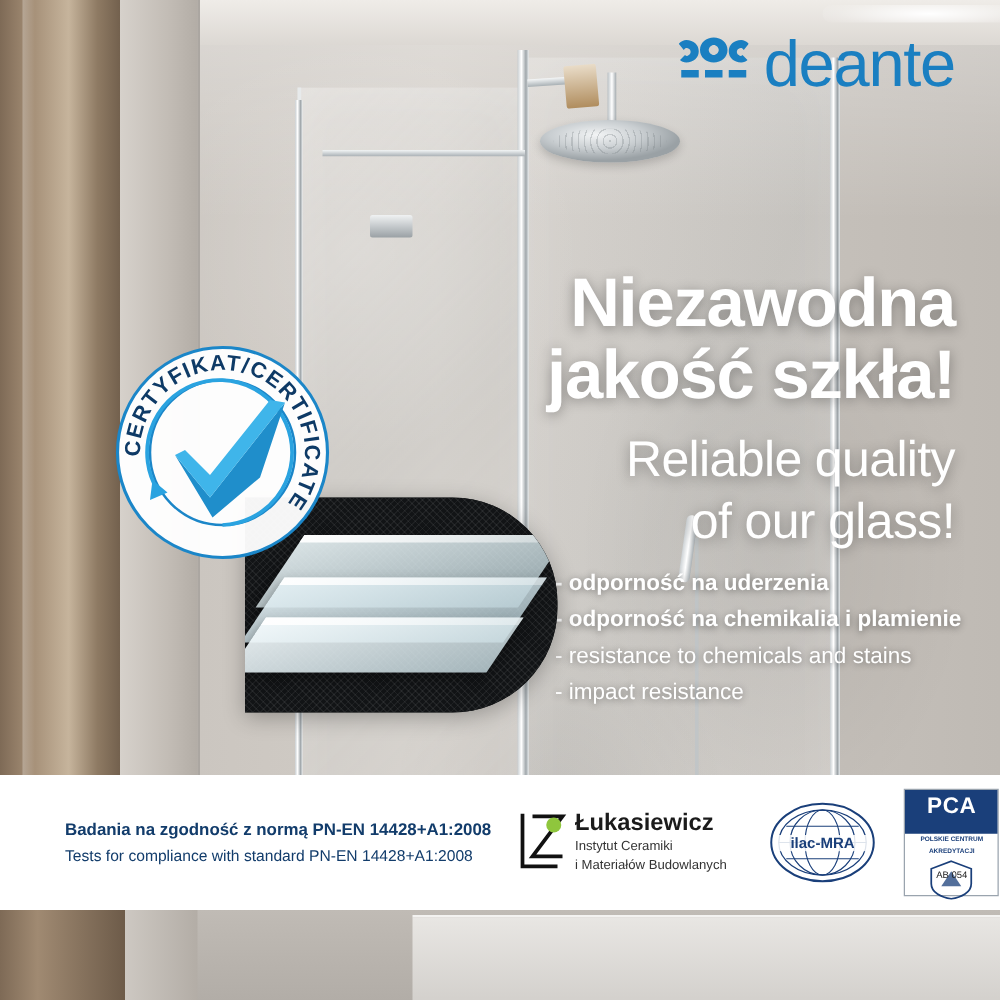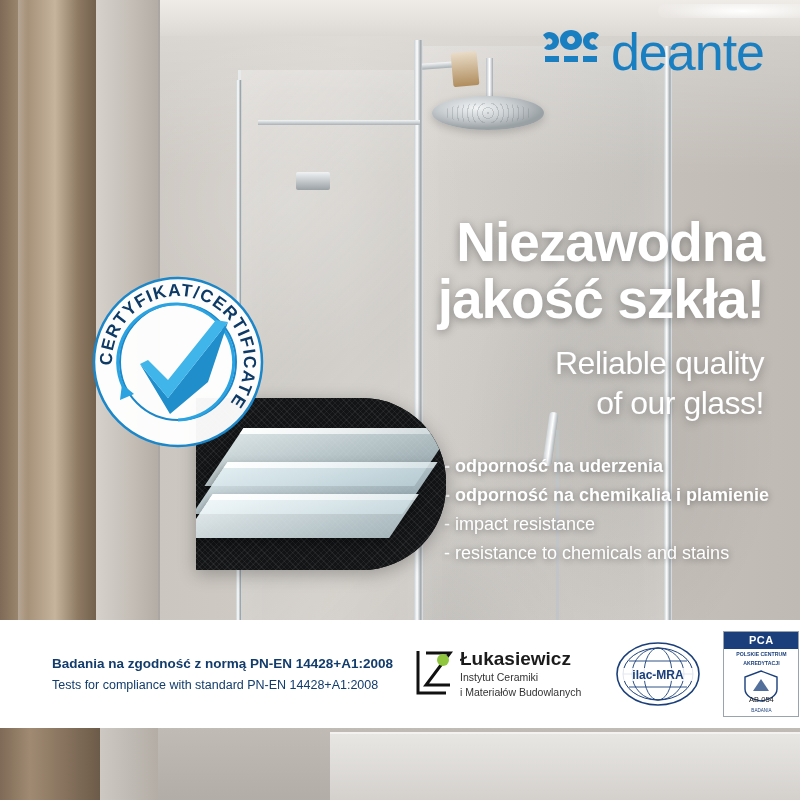--- a/index.html
+++ b/index.html
@@ -185,21 +185,21 @@
     color: #ffffff;
     text-shadow: 0 2px 10px rgba(0,0,0,0.35);
   }
   .headline .l1, .headline .l2 {
     font-size: 55px;
     font-weight: bold;
     line-height: 1.04;
     letter-spacing: -1px;
   }
   .headline .l3, .headline .l4 {
-    font-size: 32px;
+    font-size: 40px;
     font-weight: 300;
     line-height: 1.12;
     margin-top: 4px;
     letter-spacing: -0.5px;
   }
   .headline .l3 { margin-top: 18px; }
 
   
   .bullets {
     position: absolute;
@@ -289,21 +289,21 @@
     margin-left: 34px;
     width: 86px; height: 66px;
   }
   .pca {
     margin-left: 22px;
     width: 74px; height: 84px;
     border: 1px solid #9aa4ae;
     position: relative;
     text-align: center;
   }
-  .pca .pca-top { background: #1a3f7a; color: #fff; font-size: 11px; font-weight: bold; padding: 2px 0 3px; letter-spacing: 0.5px; }
+  .pca .pca-top { background: #1a3f7a; color: #fff; font-size: 18px; font-weight: bold; padding: 2px 0 12px; letter-spacing: 0.5px; }
   .pca .pca-sub { font-size: 5.2px; color: #1a3f7a; font-weight: bold; line-height: 1.3; padding: 2px 2px 0; }
   .pca .pca-badge { font-size: 4.6px; color: #1a3f7a; margin-top: 1px; }
   .pca .pca-code { font-size: 7.6px; color: #222; position: absolute; left: 0; right: 0; bottom: 12px; }
 
   .bottom-strip {
     position: absolute;
     left: 0; bottom: 0; width: 800px; height: 72px;
     background: linear-gradient(180deg, #c0bbb5 0%, #b2ada7 100%);
     overflow: hidden;
   }
@@ -372,22 +372,22 @@
   <div class="headline">
     <div class="l1">Niezawodna</div>
     <div class="l2">jakość szkła!</div>
     <div class="l3">Reliable quality</div>
     <div class="l4">of our glass!</div>
   </div>
 
   <div class="bullets">
     <div class="b strong">- odporność na uderzenia</div>
     <div class="b strong">- odporność na chemikalia i plamienie</div>
+    <div class="b">- resistance to chemicals and stains</div>
     <div class="b">- impact resistance</div>
-    <div class="b">- resistance to chemicals and stains</div>
   </div>
 
   <div class="glass-card">
     <div class="mesh"></div>
     <div class="pane p1">
         <div class="pane-edge"></div>
       </div>
     <div class="pane p2">
         <div class="pane-edge"></div>
       </div>

